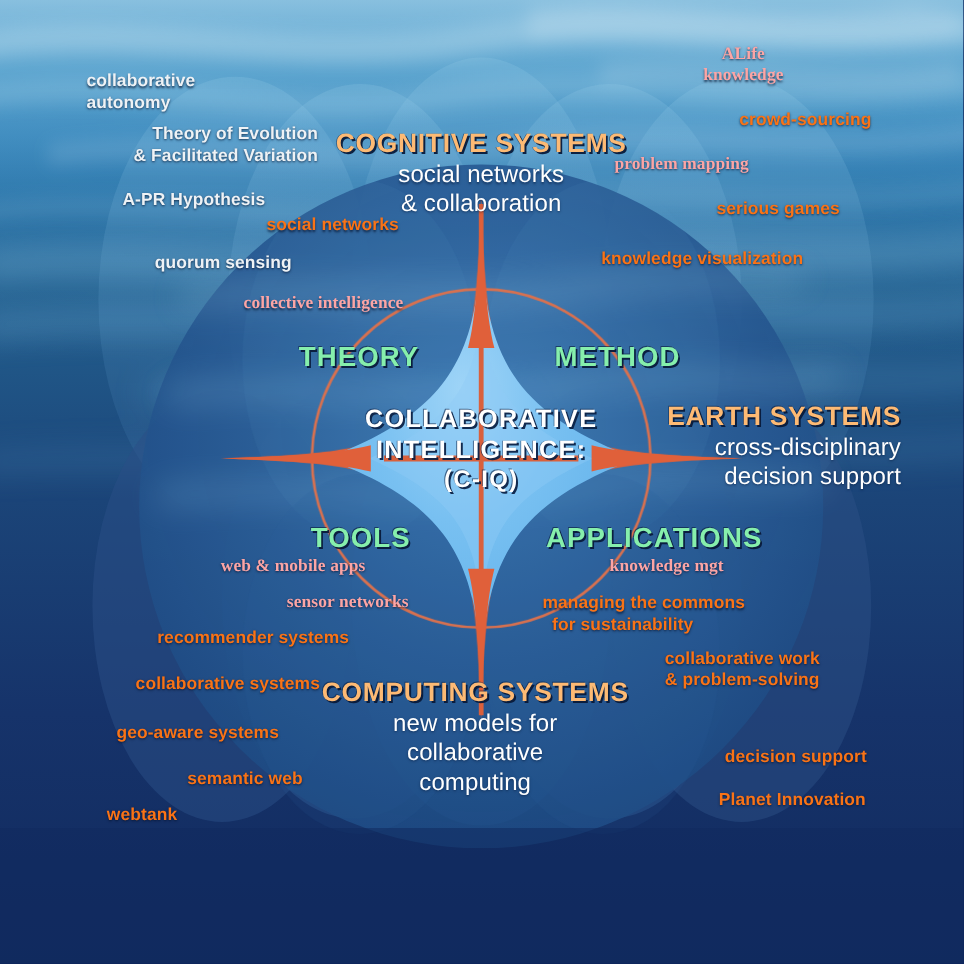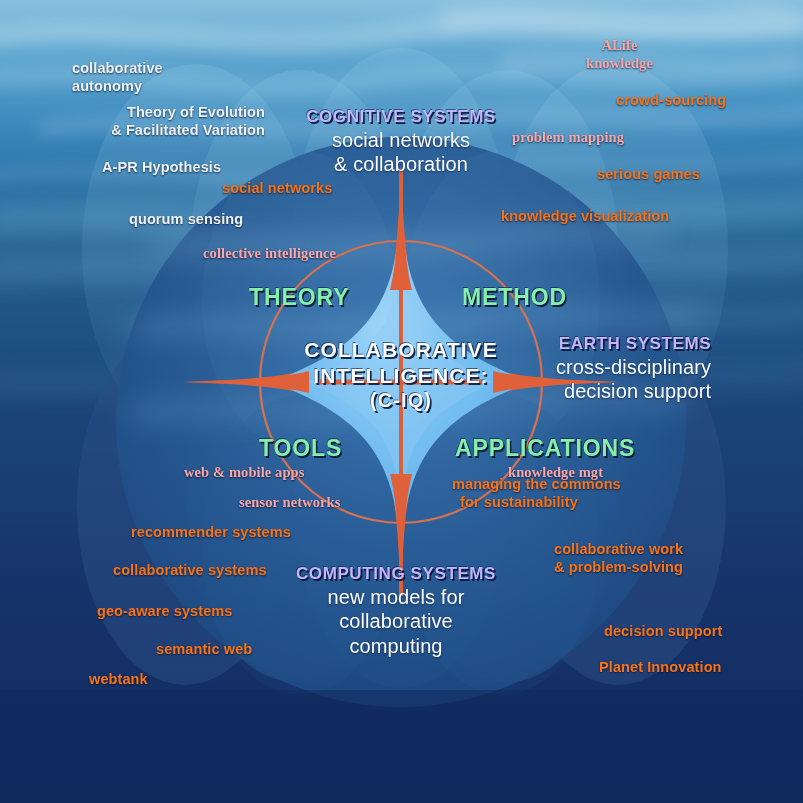--- a/index.html
+++ b/index.html
@@ -47,24 +47,24 @@
     font-size: 23px;
     font-weight: bold;
     color: #86efac;
     letter-spacing: .9px;
     text-shadow: 1.5px 1.5px 0 rgba(8,26,58,.95),
                  -0.6px -0.6px 0 rgba(8,26,58,.6);
   }
 
   
   .armhead {
-    font-size: 17px;
+    font-size: 22px;
     font-weight: bold;
     letter-spacing: .6px;
-    color: #c4b5fd;
+    color: #fdba74;
     text-shadow: 1.6px 1.6px 0 rgba(8,26,58,.95),
                  -0.6px -0.6px 0 rgba(8,26,58,.55);
   }
   .armsub {
     font-size: 20px;
     font-weight: normal;
     color: #ffffff;
     text-shadow: 0 1px 2px rgba(8,26,58,.6);
   }
 
@@ -300,21 +300,21 @@
   </div>
 
   <div class="txt kw" style="left:89px; top:671px;">
     <span>webtank</span>
   </div>
 
   <div class="txt kw dim" style="left:508px; top:464px;">
     <span>knowledge mgt</span>
   </div>
 
-  <div class="txt kw" style="left:452px; top:476px;">
+  <div class="txt kw" style="left:452px; top:495px;">
     <span>managing the commons</span><br>
     <span style="margin-left:8px; display:inline-block;">for sustainability</span>
   </div>
 
   <div class="txt kw" style="left:554px; top:541px;">
     <span>collaborative work</span><br>
     <span>&amp; problem-solving</span>
   </div>
 
 

